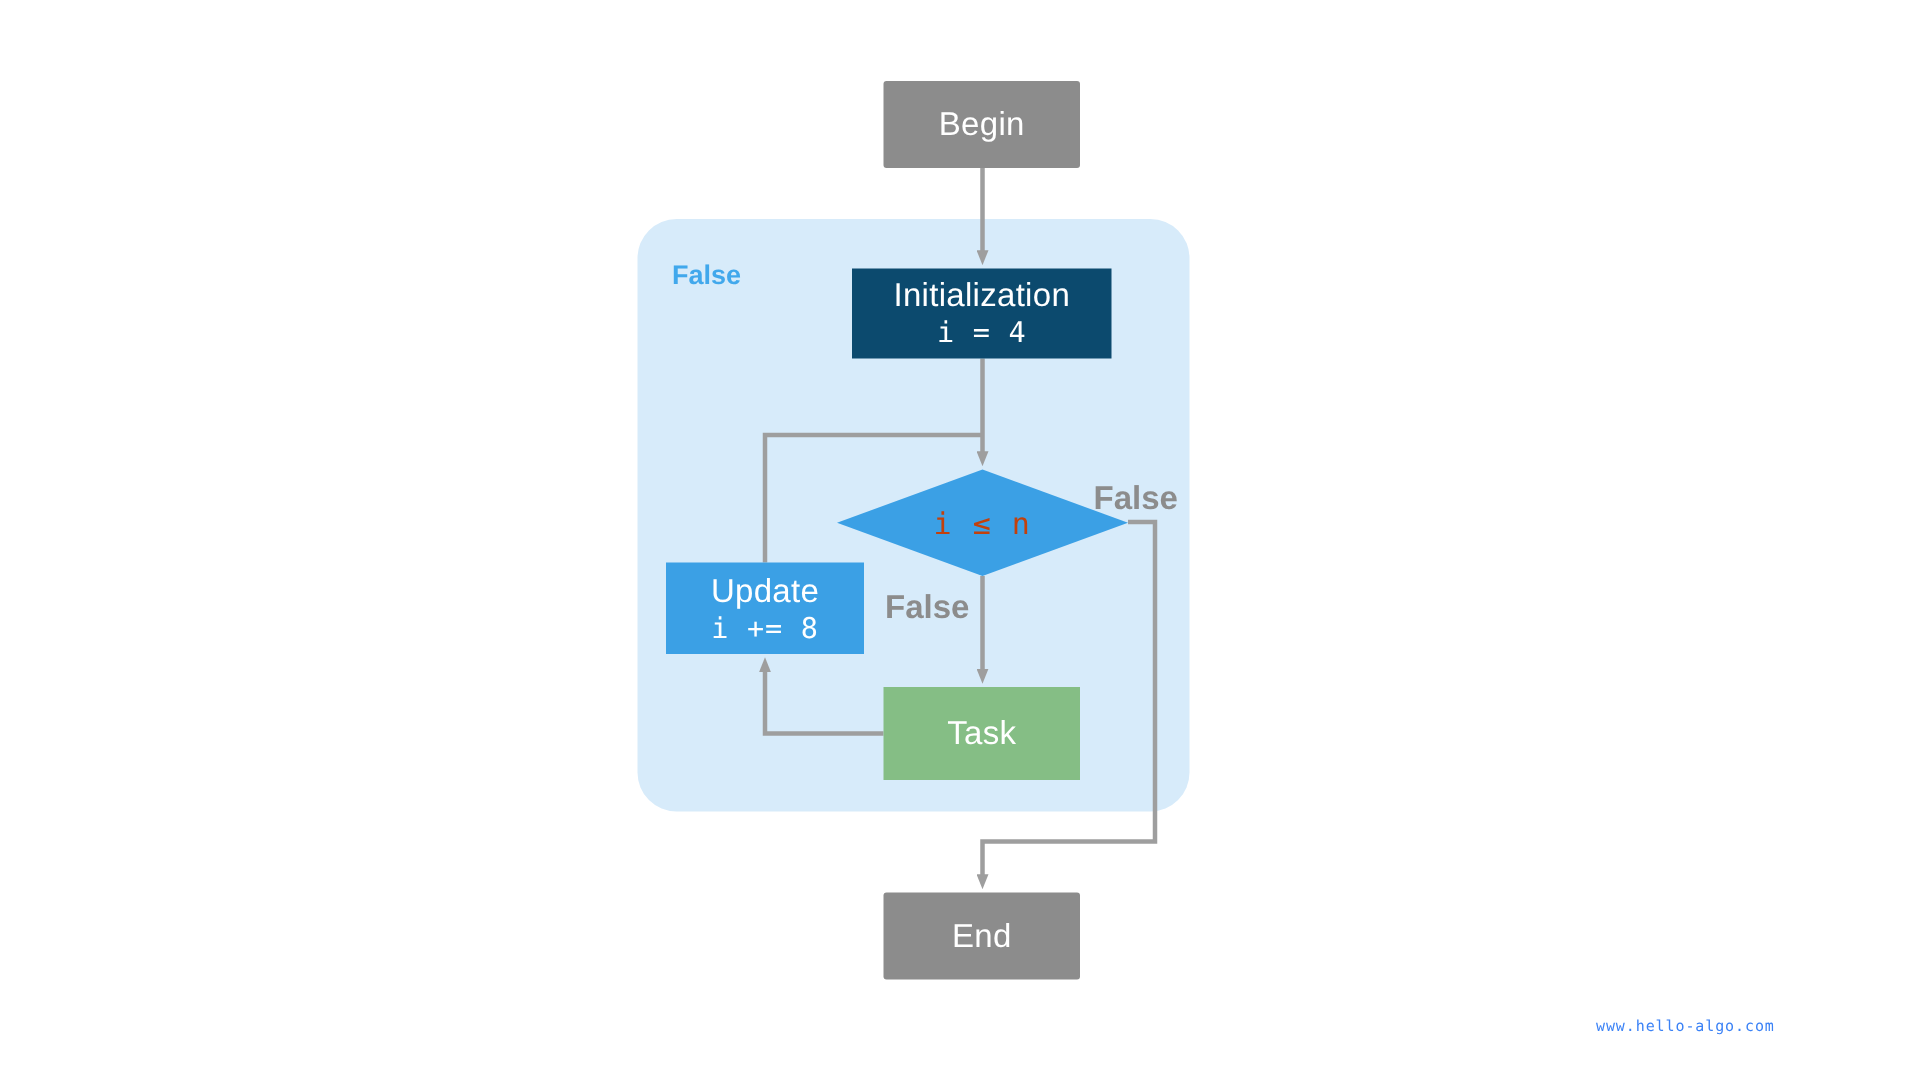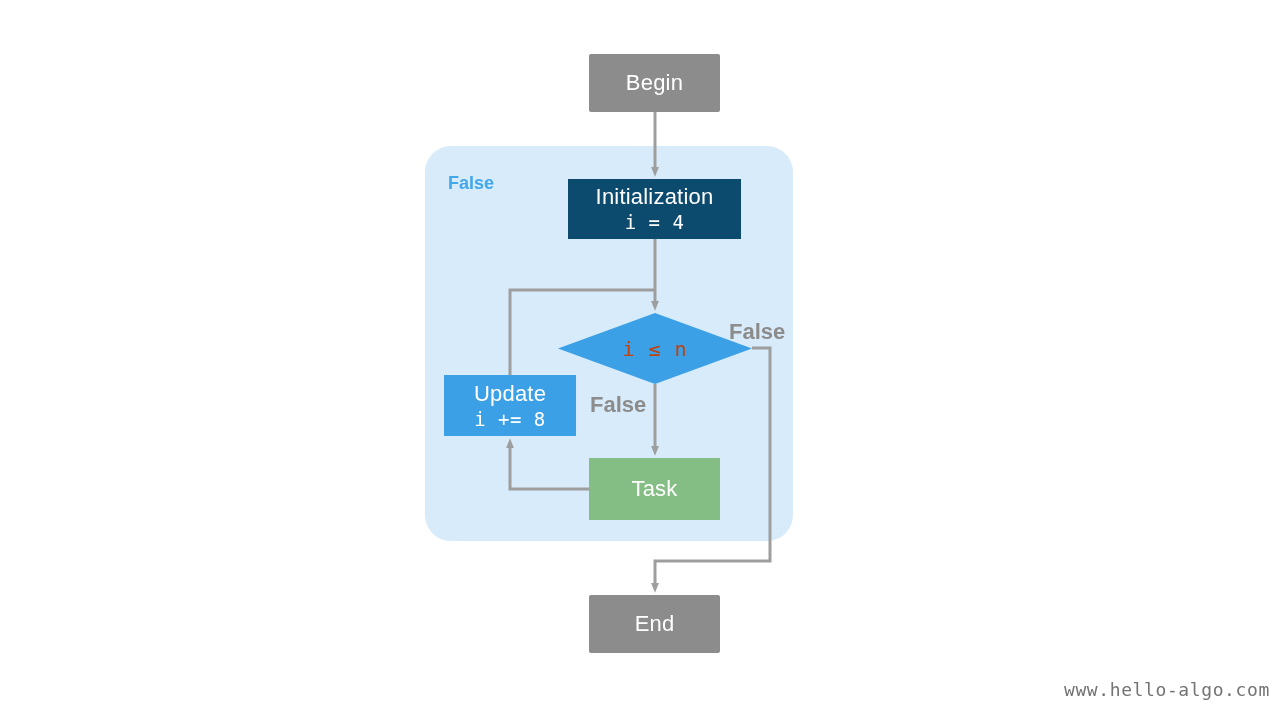--- a/index.html
+++ b/index.html
@@ -76,22 +76,22 @@
     justify-content: center;
     color: #c2410c;
     font-family: "DejaVu Sans Mono", monospace;
     font-size: 20px;
     letter-spacing: 1px;
     pointer-events: none;
   }
   .watermark {
     position: absolute;
     font-family: "DejaVu Sans Mono", monospace;
-    font-size: 18px;
-    color: #737373;
+    font-size: 10px;
+    color: #3b82f6;
     letter-spacing: 0.6px;
     white-space: nowrap;
   }
 </style>
 </head>
 <body>
 
 <div id="stage">
 
   <svg class="layer" viewBox="0 0 1280 720">

